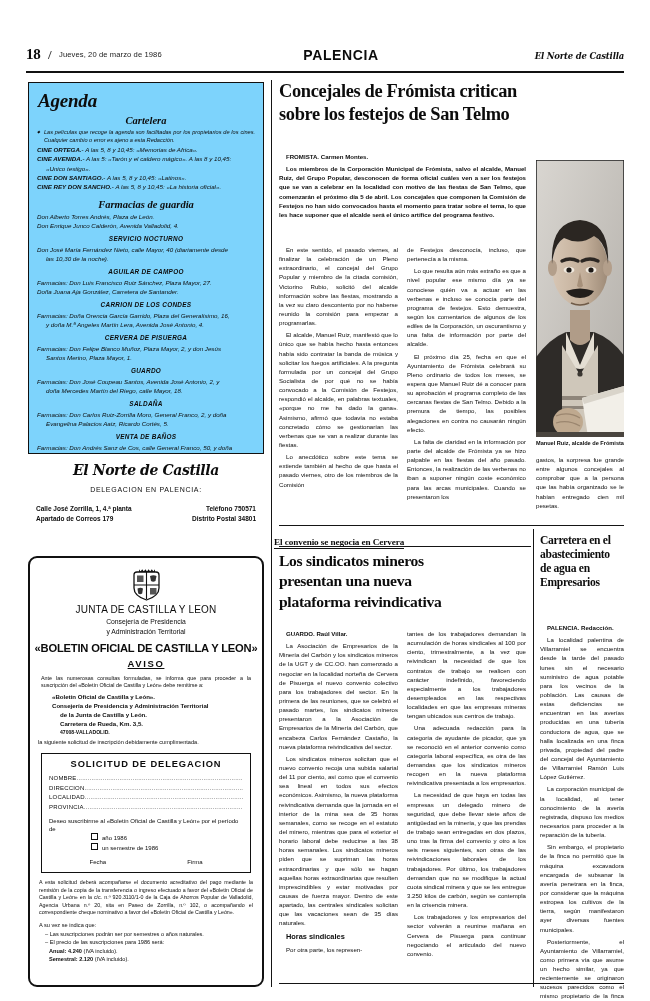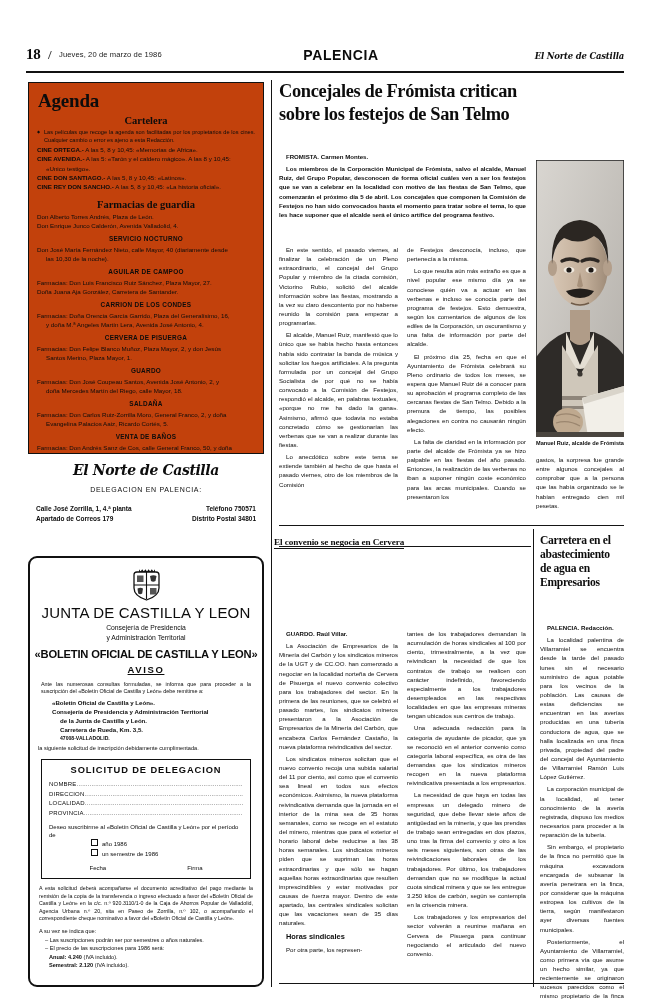--- a/index.html
+++ b/index.html
@@ -98,21 +98,22 @@
 
   
   .agenda-box {
     position: absolute;
     left: 28px;
     top: 82px;
     width: 236px;
     height: 457px;
     border: 1.5px solid #111;
     box-sizing: border-box;
-    background: #c2410c;
+    background: #7dd3fc;
+    font-style: italic;
   }
   .agenda-title {
     font-family: "Liberation Serif", serif;
     font-weight: bold;
     font-size: 19px;
     margin: 7px 0 2px 9px;
     letter-spacing: -0.2px;
   }
   .sub-head {
     text-align: center;
@@ -210,21 +211,21 @@
   .crest {
     width: 31px;
     height: 34px;
     margin: 9px auto 3px auto;
     position: relative;
   }
   .crest svg { display: block; }
   .junta-name {
     text-align: center;
     font-family: "Liberation Sans", sans-serif;
-    font-size: 15px;
+    font-size: 10px;
     letter-spacing: 0.2px;
     margin-top: 1px;
   }
   .junta-dept {
     text-align: center;
     font-size: 6.8px;
     line-height: 1.45;
     margin-top: 2px;
   }
   .junta-bol {
@@ -641,20 +642,25 @@
 
       <rect x="0" y="272" width="88" height="5" fill="#4a453f"></rect>
     </svg>
   </div>
   <div class="photo-caption">Manuel Ruiz, alcalde de Frómista</div>
 
   <div style="position:absolute; left:274px; top:531px;">
     <span class="kicker">El convenio se negocia en Cervera</span>
   </div>
 
+  <div class="headline2">
+    <div>Los sindicatos mineros</div>
+    <div>presentan una nueva</div>
+    <div>plataforma reivindicativa</div>
+  </div>
 
   <div class="col" style="left:279px; top:629px; width:119px;">
     <p class="byline">GUARDO. Raúl Villar.</p>
     <p>La Asociación de Empresarios de la Minería del Carbón y los sindicatos mineros de la UGT y de CC.OO. han comenzado a negociar en la localidad norteña de Cervera de Pisuerga el nuevo convenio colectivo para los trabajadores del sector. En la primera de las reuniones, que se celebró el pasado martes, los sindicatos mineros presentaron a la Asociación de Empresarios de la Minería del Carbón, que encabeza Carlos Fernández Castaño, la nueva plataforma reivindicativa del sector.</p>
     <p>Los sindicatos mineros solicitan que el nuevo convenio recoja una subida salarial del 11 por ciento, así como que el convenio sea lineal en todos sus efectos económicos. Asimismo, la nueva plataforma reivindicativa demanda que la jornada en el interior de la mina sea de 35 horas semanales, como se recoge en el estatuto del minero, mientras que para el exterior el horario laboral debe reducirse a las 38 horas semanales. Los sindicatos mineros piden que se supriman las horas extraordinarias y que sólo se hagan aquellas horas extraordinarias que resulten imprescindibles y estar motivadas por causas de fuerza mayor. Dentro de este apartado, las centrales sindicales solicitan que las vacaciones sean de 35 días naturales.</p>
     <p class="subhead-in">Horas sindicales</p>
     <p>Por otra parte, los represen-</p>
   </div>
 
   <div class="col" style="left:407px; top:629px; width:119px;">

